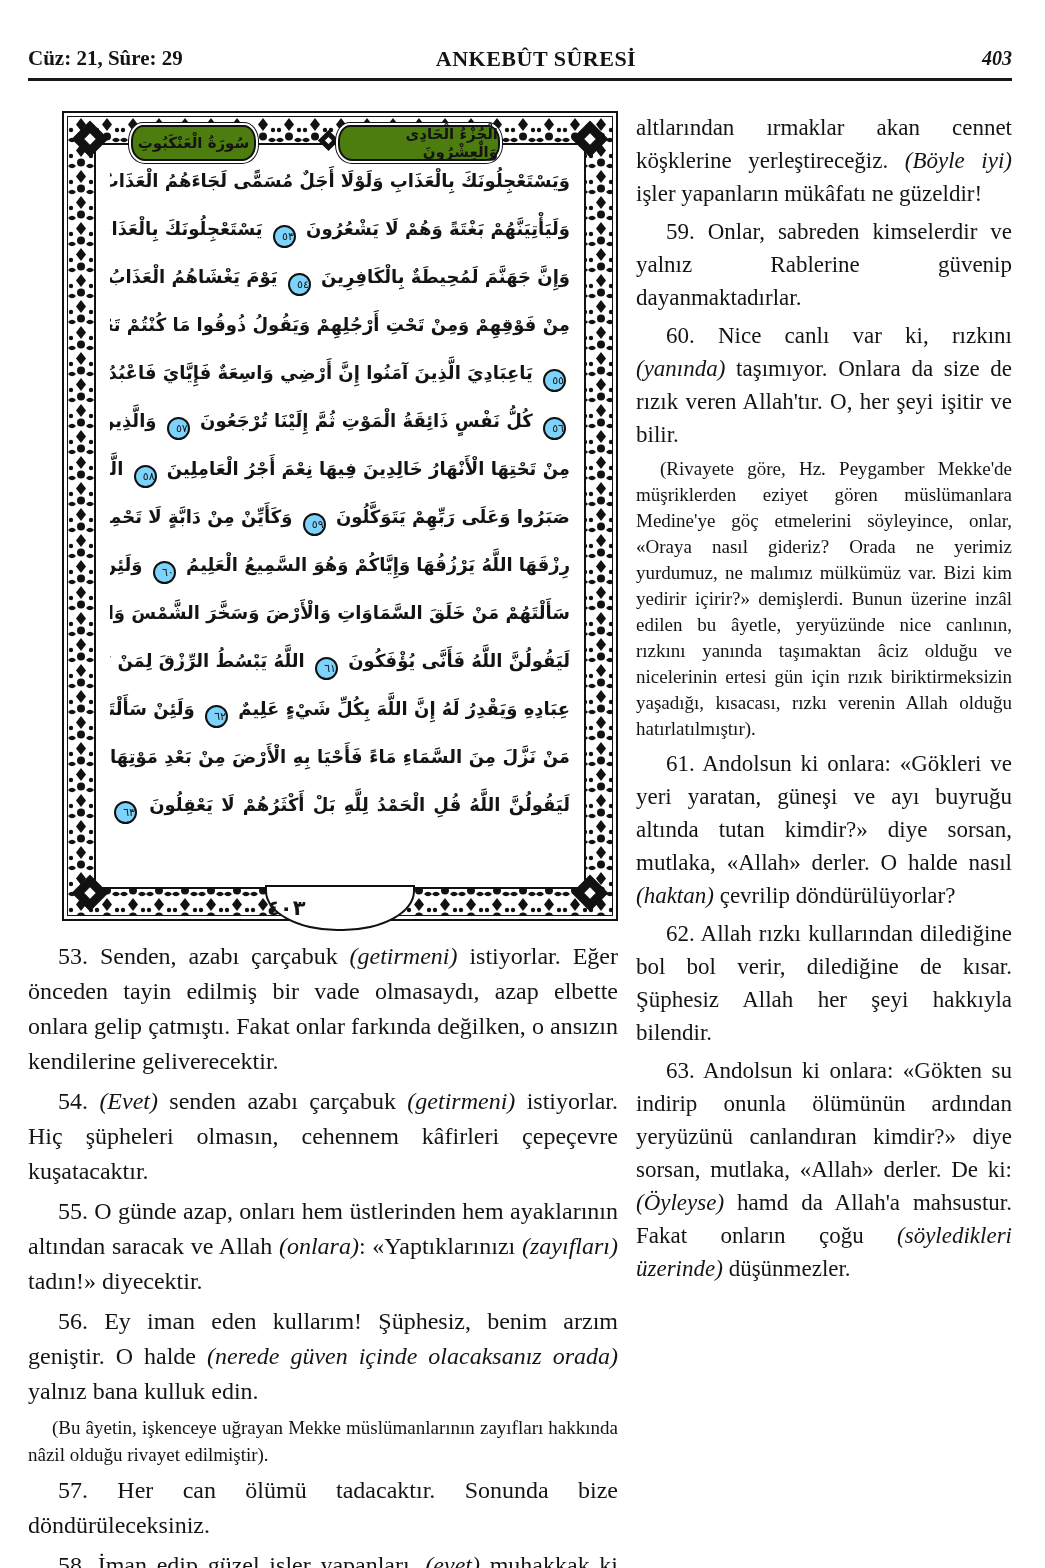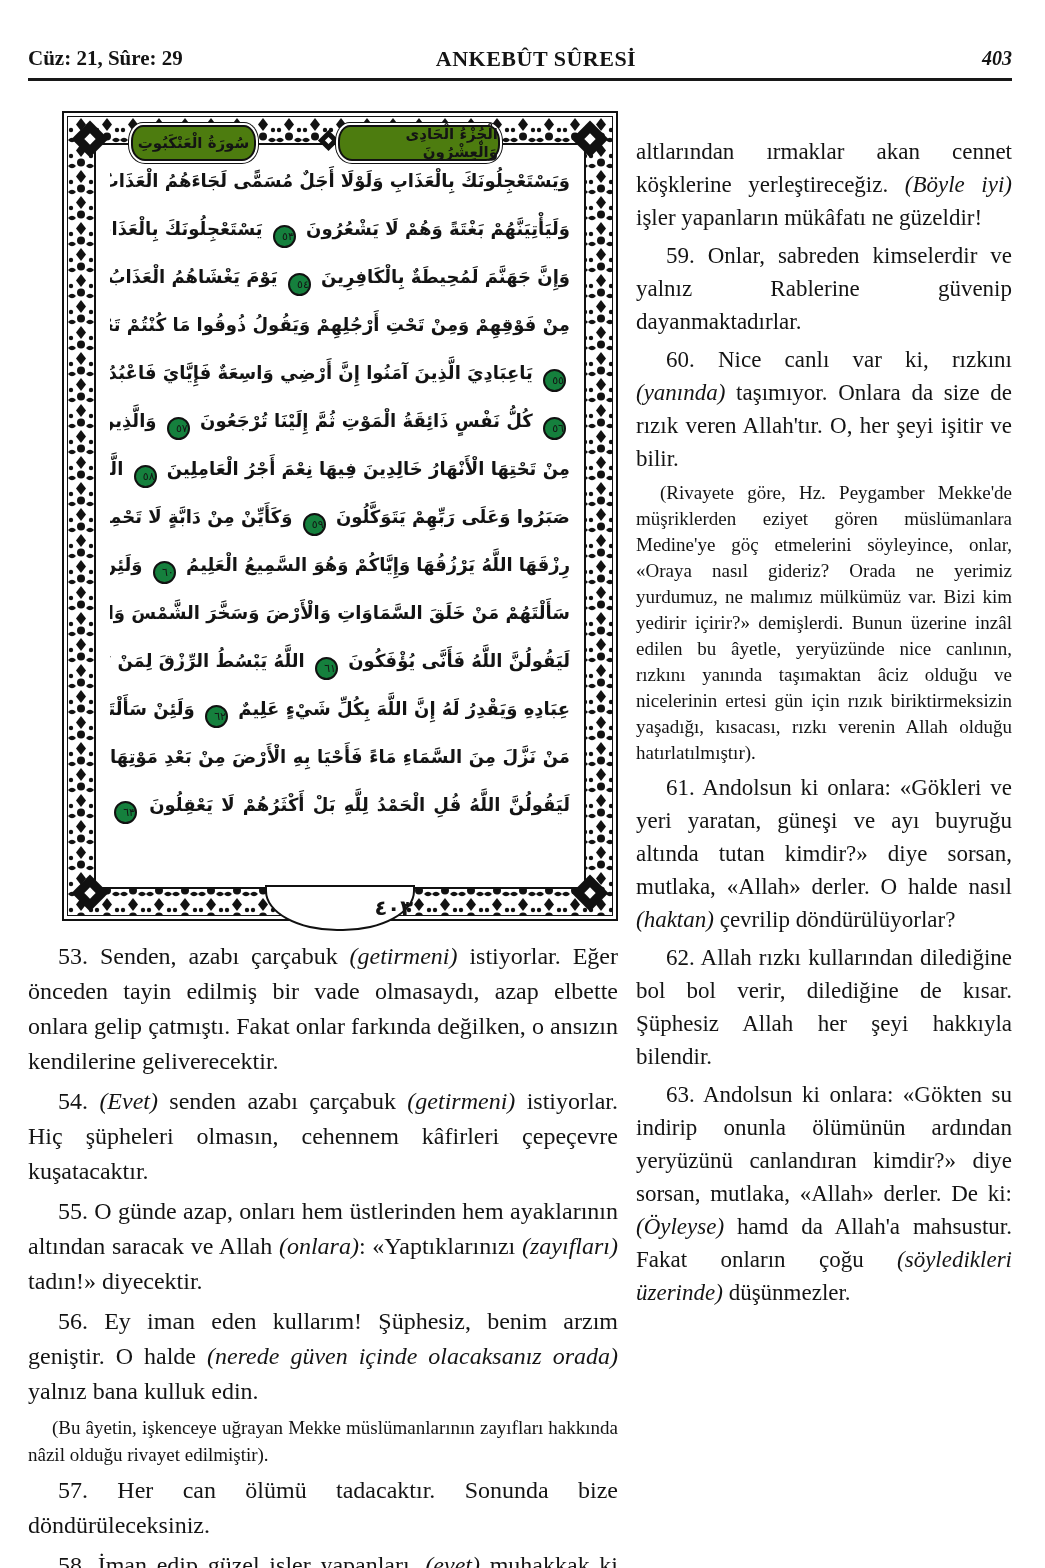--- a/index.html
+++ b/index.html
@@ -39,21 +39,21 @@
     height:100%; padding:12px 14px 8px;
     direction:rtl; font-family:"DejaVu Sans", sans-serif; font-weight:bold;
   }
   .qline {
     height:48px; line-height:48px; font-size:18px; white-space:nowrap;
     text-align:justify; text-align-last:justify; overflow:hidden;
   }
   .ayah-marker {
     display:inline-block; width:23px; height:23px; border:2px solid #111; border-radius:50%;
     font-size:11px; line-height:19px; text-align:center; vertical-align:-5px;
-    margin:0 4px; font-weight:normal; background:#15803d;
+    margin:0 4px; font-weight:normal; background:#7dd3fc;
   }
 
   
   .corner { position:absolute; width:34px; height:34px; z-index:3; }
   .corner::before { content:""; position:absolute; inset:4px;  background:#111; transform:rotate(45deg); }
   .corner::after  { content:""; position:absolute; inset:13px; background:#fff; transform:rotate(45deg); }
   .c-tl{ top:5px; left:5px; } .c-tr{ top:5px; right:5px; }
   .c-bl{ bottom:5px; left:5px; } .c-br{ bottom:5px; right:5px; }
   .knot { position:absolute; width:15px; height:15px; background:#111; transform:rotate(45deg); z-index:4; }
   .knot::after { content:""; position:absolute; inset:5px; background:#fff; }
@@ -68,32 +68,32 @@
     direction:rtl; font-family:"DejaVu Sans", sans-serif; font-weight:bold; font-size:15px;
   }
   .cart-surah { left:63px;  width:125px; }
   .cart-juz   { left:270px; width:162px; }
 
   
   .pagenum-cartouche {
     position:absolute; left:50%; bottom:-16px; transform:translateX(-50%);
     width:150px; height:46px; z-index:6;
     background:#fff; border:2px solid #111; border-radius:0 0 72px 72px / 0 0 40px 40px;
-    display:flex; align-items:center; justify-content:flex-end;
+    display:flex; align-items:center; justify-content:flex-start;
     font-family:"DejaVu Sans", sans-serif; font-weight:bold; font-size:21px;
   }
 
   
   .paras p { text-align:justify; text-indent:30px; margin:0 0 5px; }
   .col-left  .paras { margin-top:18px; }
   .col-left  .paras p { font-size:24px; line-height:35px; }
   .col-right .paras p { font-size:23px; line-height:33px; }
   .paras p.small  { font-size:19px !important; line-height:27px !important; text-indent:24px; }
   .col-right .paras p.small { line-height:26px !important; }
-  .paras p.noindent { text-indent:0;margin-top:24px; }
+  .paras p.noindent { text-indent:0; }
   .paras i { font-style:italic; }
 </style>
 </head>
 <body>
 
 <div class="sheet">
 
   <header>
     <span class="hdr-left">Cüz: 21, Sûre: 29</span>
     <span class="hdr-center">ANKEBÛT SÛRESİ</span>

